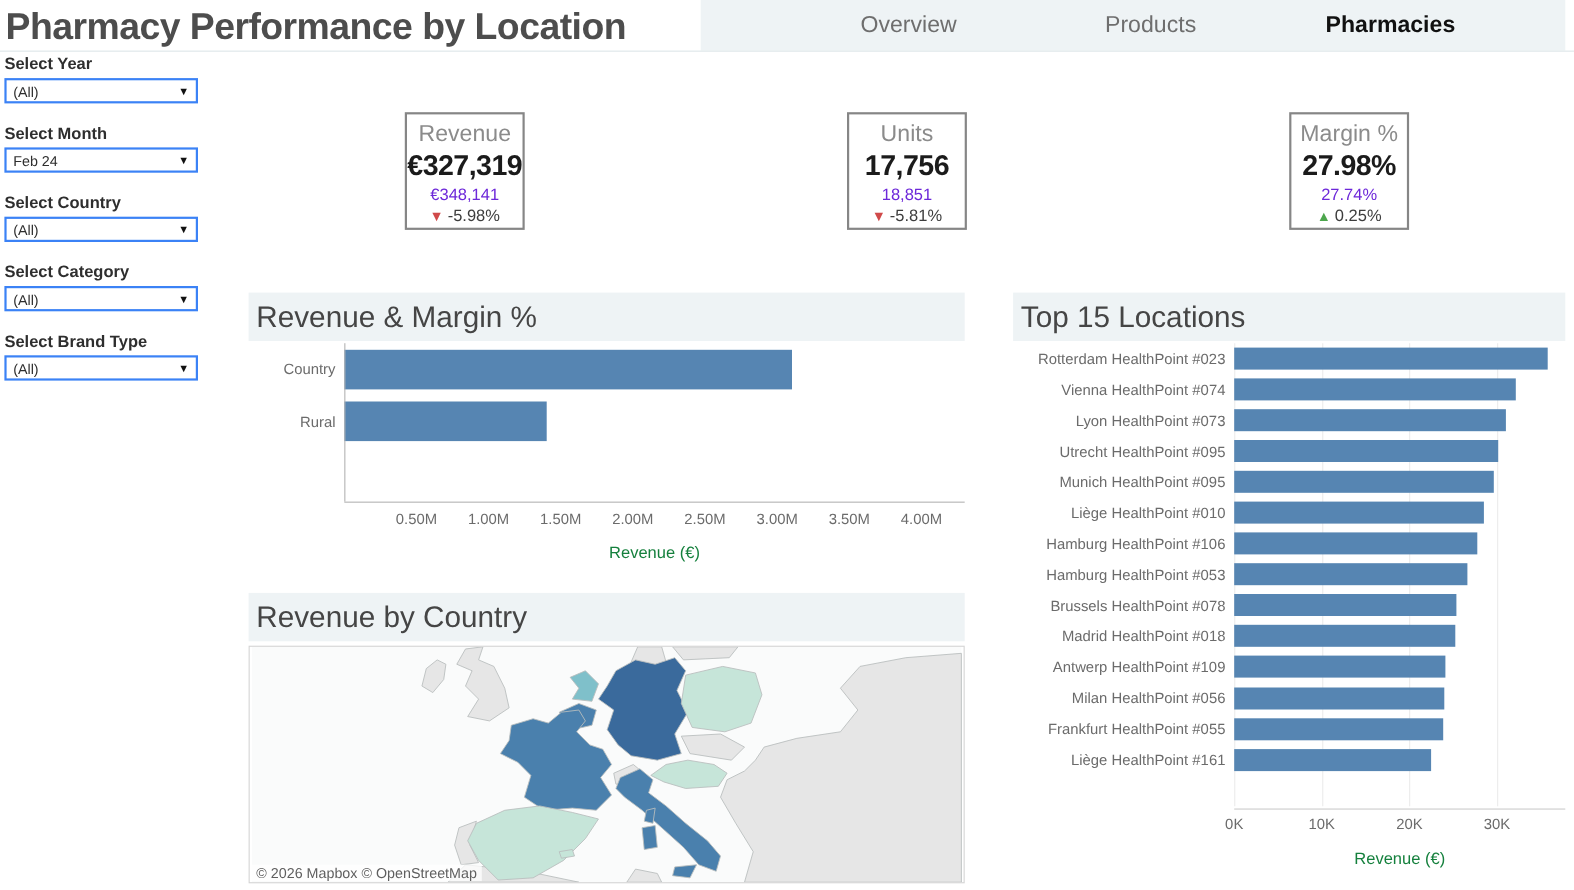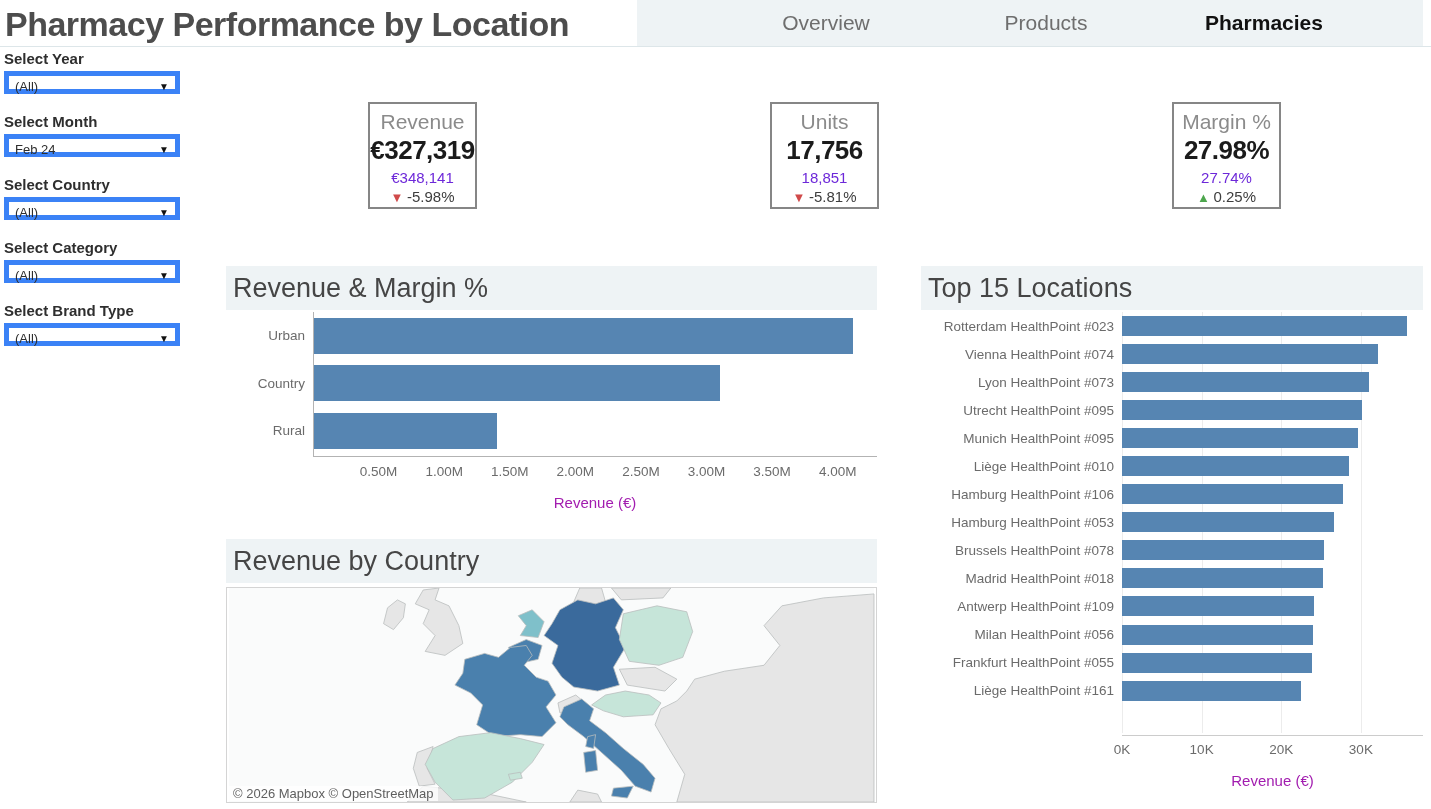--- a/index.html
+++ b/index.html
@@ -15,21 +15,21 @@
   .tab.active{color:#111;font-weight:700;}
   .tab-overview{left:766px;width:120px;}
   .tab-products{left:986px;width:120px;}
   .tab-pharmacies{left:1184px;width:160px;}
   .header-rule{position:absolute;left:0;top:46px;width:1431px;height:1px;background:#dde6e9;}
 
   
   .filters{position:absolute;left:4px;top:50px;width:180px;}
   .filter-block{margin-bottom:19px;}
   .filter-label{font-size:15px;font-weight:700;color:#2e2e2e;margin-bottom:4px;}
-  .filter-select{position:relative;width:176px;height:23px;border:5px solid #3b82f6;
+  .filter-select{position:relative;width:176px;height:23px;border:2px solid #3b82f6;
                  background:#fff;box-sizing:border-box;cursor:pointer;}
   .filter-value{font-size:13px;color:#2e2e2e;line-height:21px;padding-left:6px;}
   .filter-caret{position:absolute;right:6px;top:0;line-height:21px;font-size:10px;color:#111;}
 
   
   .kpi-card{position:absolute;top:102px;width:109px;height:107px;background:#fff;
             border:2px solid #868686;box-sizing:border-box;text-align:center;}
   .kpi-1{left:368px;} .kpi-2{left:770px;} .kpi-3{left:1172px;}
   .kpi-title{font-size:21px;color:#8b8b8b;margin-top:6px;}
   .kpi-value{font-size:26px;font-weight:700;color:#1b1b1b;margin-top:1px;letter-spacing:-0.5px;}
@@ -63,21 +63,21 @@
   .gline{position:absolute;top:0;bottom:0;width:1px;background:#ececec;}
   .vline{position:absolute;width:1px;background:#b3b3b3;}
   .hline{position:absolute;height:1px;background:#b3b3b3;}
   #rev-chart .vline{left:87px;top:0;height:144px;}
   #rev-chart .hline{left:87px;right:0;top:144px;}
   #top15-chart .hline{left:201px;right:0;top:423px;background:#cccccc;}
   .ticks{position:absolute;height:18px;}
   #rev-chart .ticks{left:87px;right:0;top:152px;}
   #top15-chart .ticks{left:201px;right:0;top:430px;}
   .tick{position:absolute;transform:translateX(-50%);font-size:13.5px;color:#6b6b6b;white-space:nowrap;}
-  .xlabel{position:absolute;text-align:center;font-size:15px;color:#a21caf;}
+  .xlabel{position:absolute;text-align:center;font-size:15px;color:#15803d;}
   #rev-chart .xlabel{left:87px;right:0;top:182px;}
   #top15-chart .xlabel{left:201px;right:0;top:460px;}
 
   
   .map-box{position:absolute;left:226px;top:587px;width:651px;height:216px;
            border:1px solid #d4d4d4;box-sizing:border-box;overflow:hidden;}
   #map-svg{display:block;}
   #map-svg polygon{stroke:#b9bdbd;stroke-width:0.8;stroke-linejoin:round;}
   .map-attrib{position:absolute;left:2px;bottom:1px;font-size:13px;color:#5f5f5f;
               background:rgba(255,255,255,0.75);padding:0 4px;white-space:nowrap;}
@@ -150,26 +150,20 @@
     <div class="kpi-prev">27.74%</div>
     <div class="kpi-delta"><span class="kpi-tri" style="color: rgb(77, 166, 77);">▲ </span><span class="kpi-delta-text">0.25%</span></div>
   </div>
 
   <div class="band band-rev">Revenue &amp; Margin %</div>
   <div class="band band-top15">Top 15 Locations</div>
   <div class="band band-map">Revenue by Country</div>
 
   <div class="chart" id="rev-chart">
     <div class="rows">
-        <div class="brow">
-          <div class="blabel">Urban</div>
-          <div class="btrack">
-            <div class="bbar" style="width: 95.814%; height: 36px; background: rgb(86, 133, 178);"></div>
-          </div>
-        </div>
         <div class="brow">
           <div class="blabel">Country</div>
           <div class="btrack">
             <div class="bbar" style="width: 72.093%; height: 36px; background: rgb(86, 133, 178);"></div>
           </div>
         </div>
         <div class="brow">
           <div class="blabel">Rural</div>
           <div class="btrack">
             <div class="bbar" style="width: 32.5581%; height: 36px; background: rgb(86, 133, 178);"></div>

